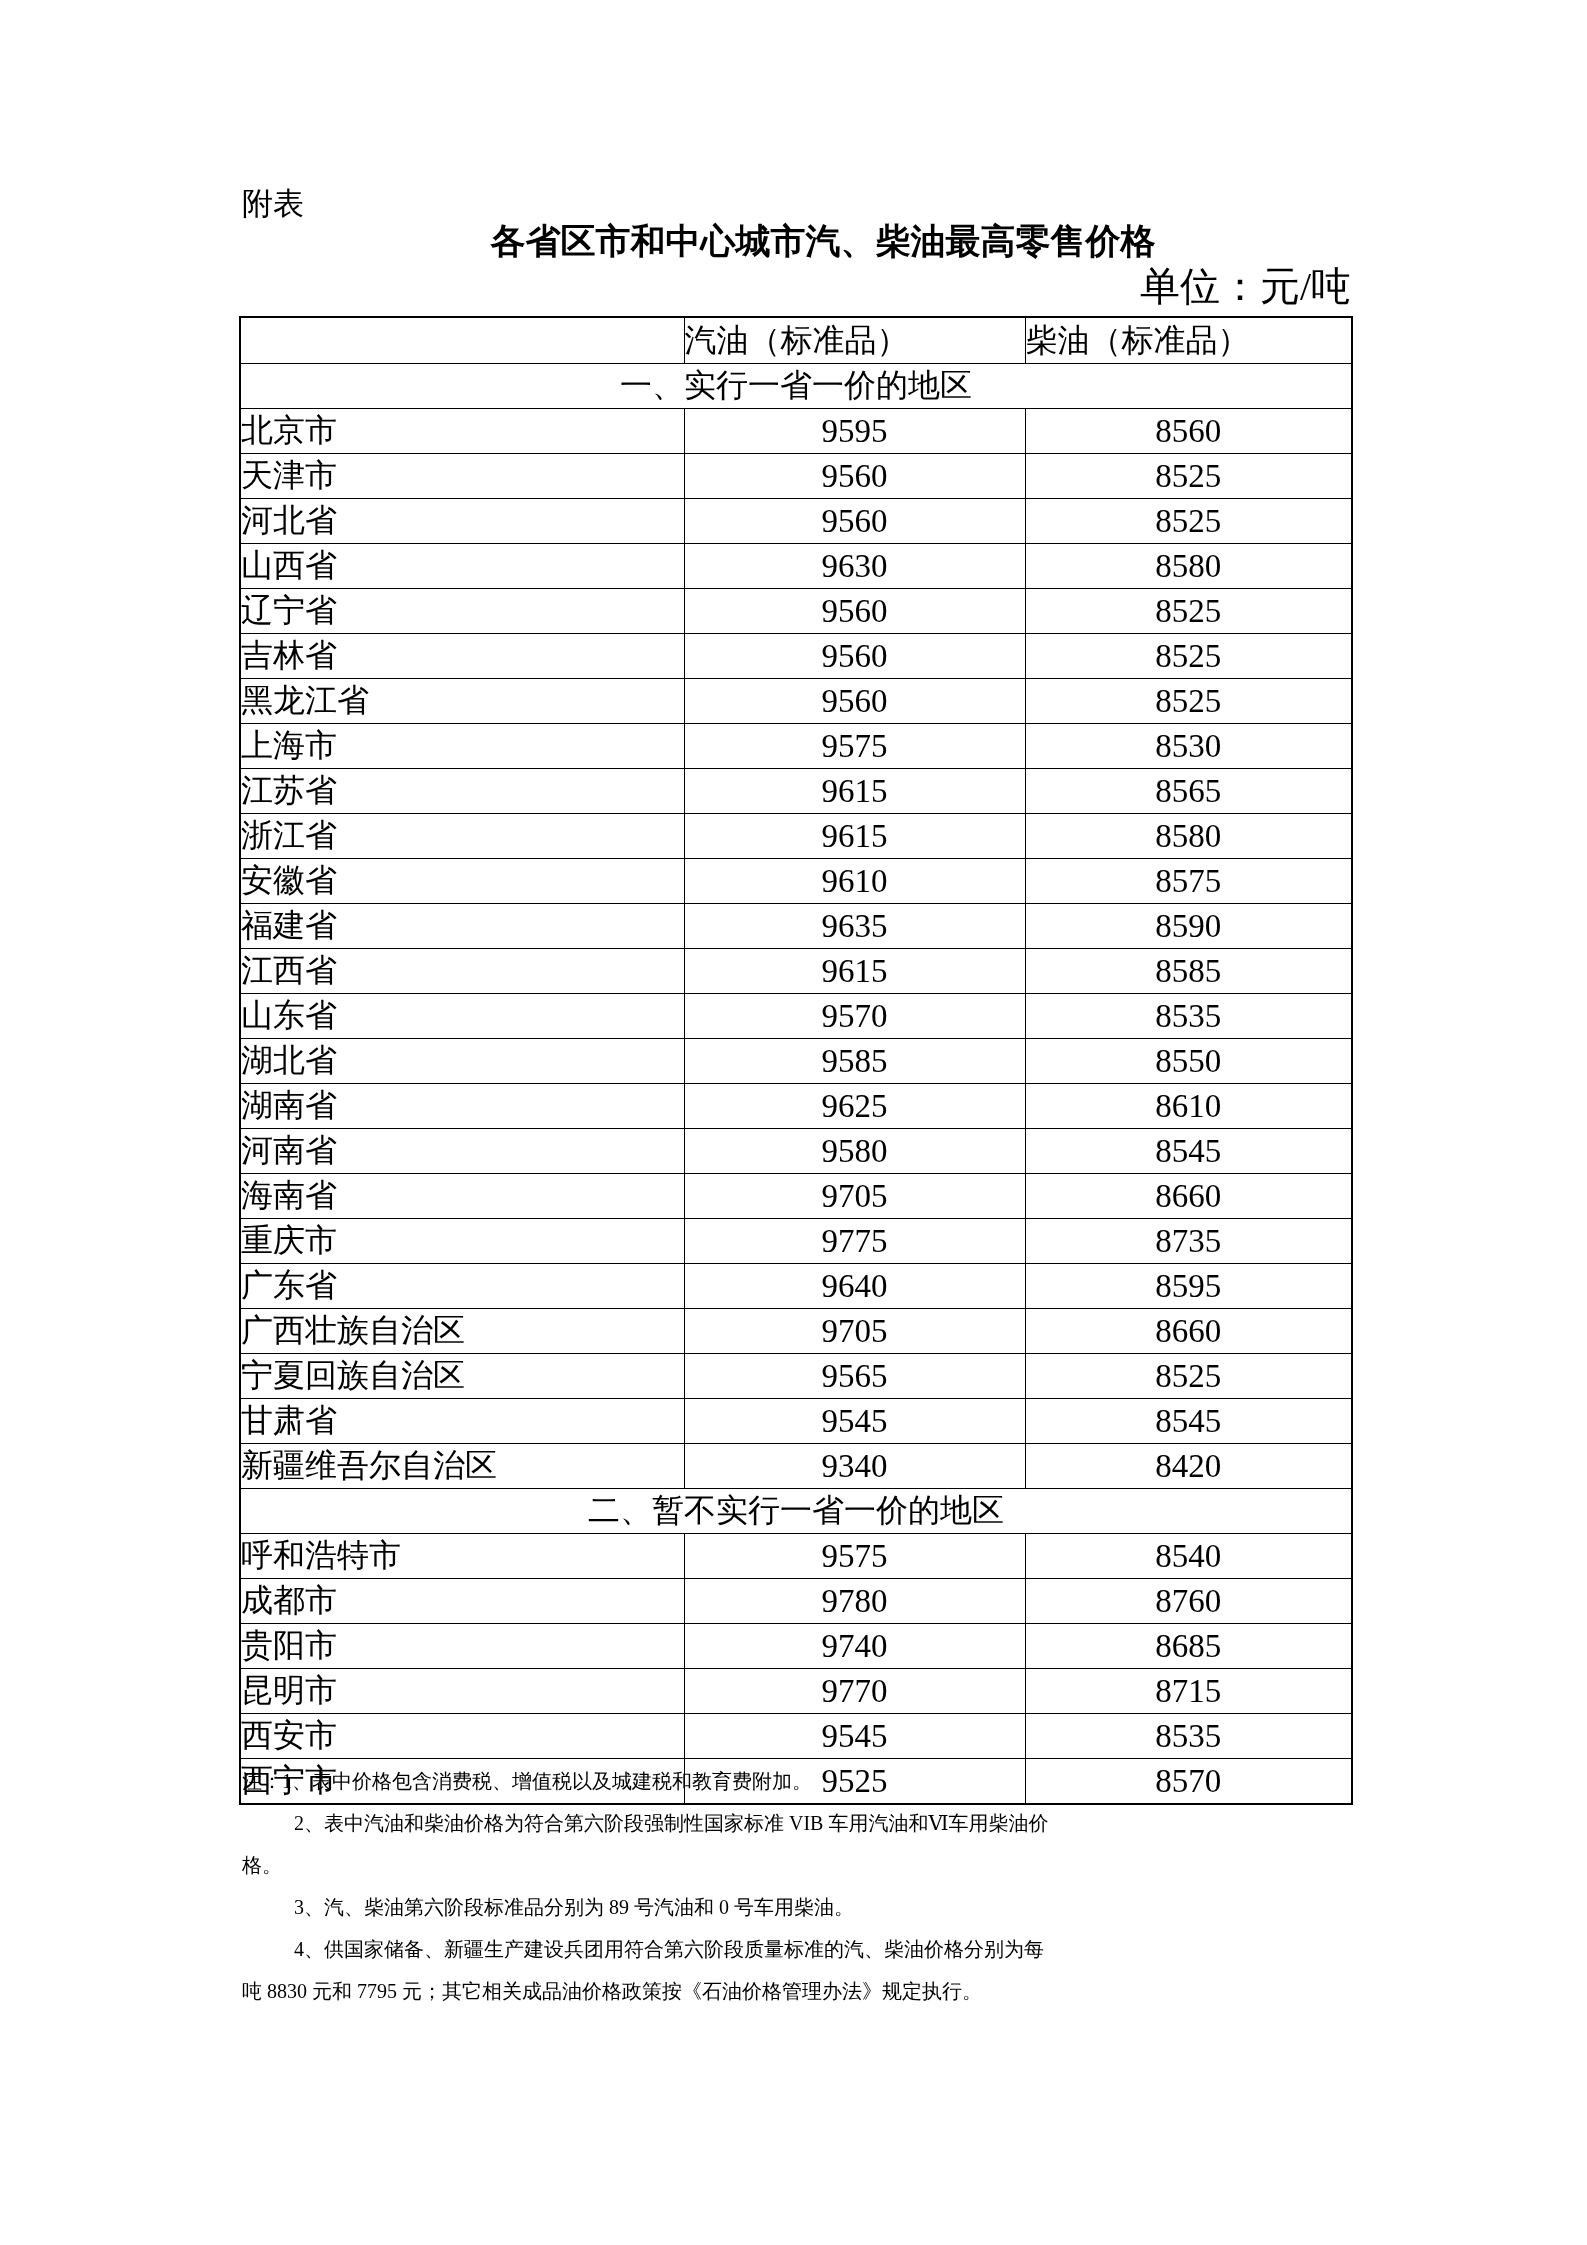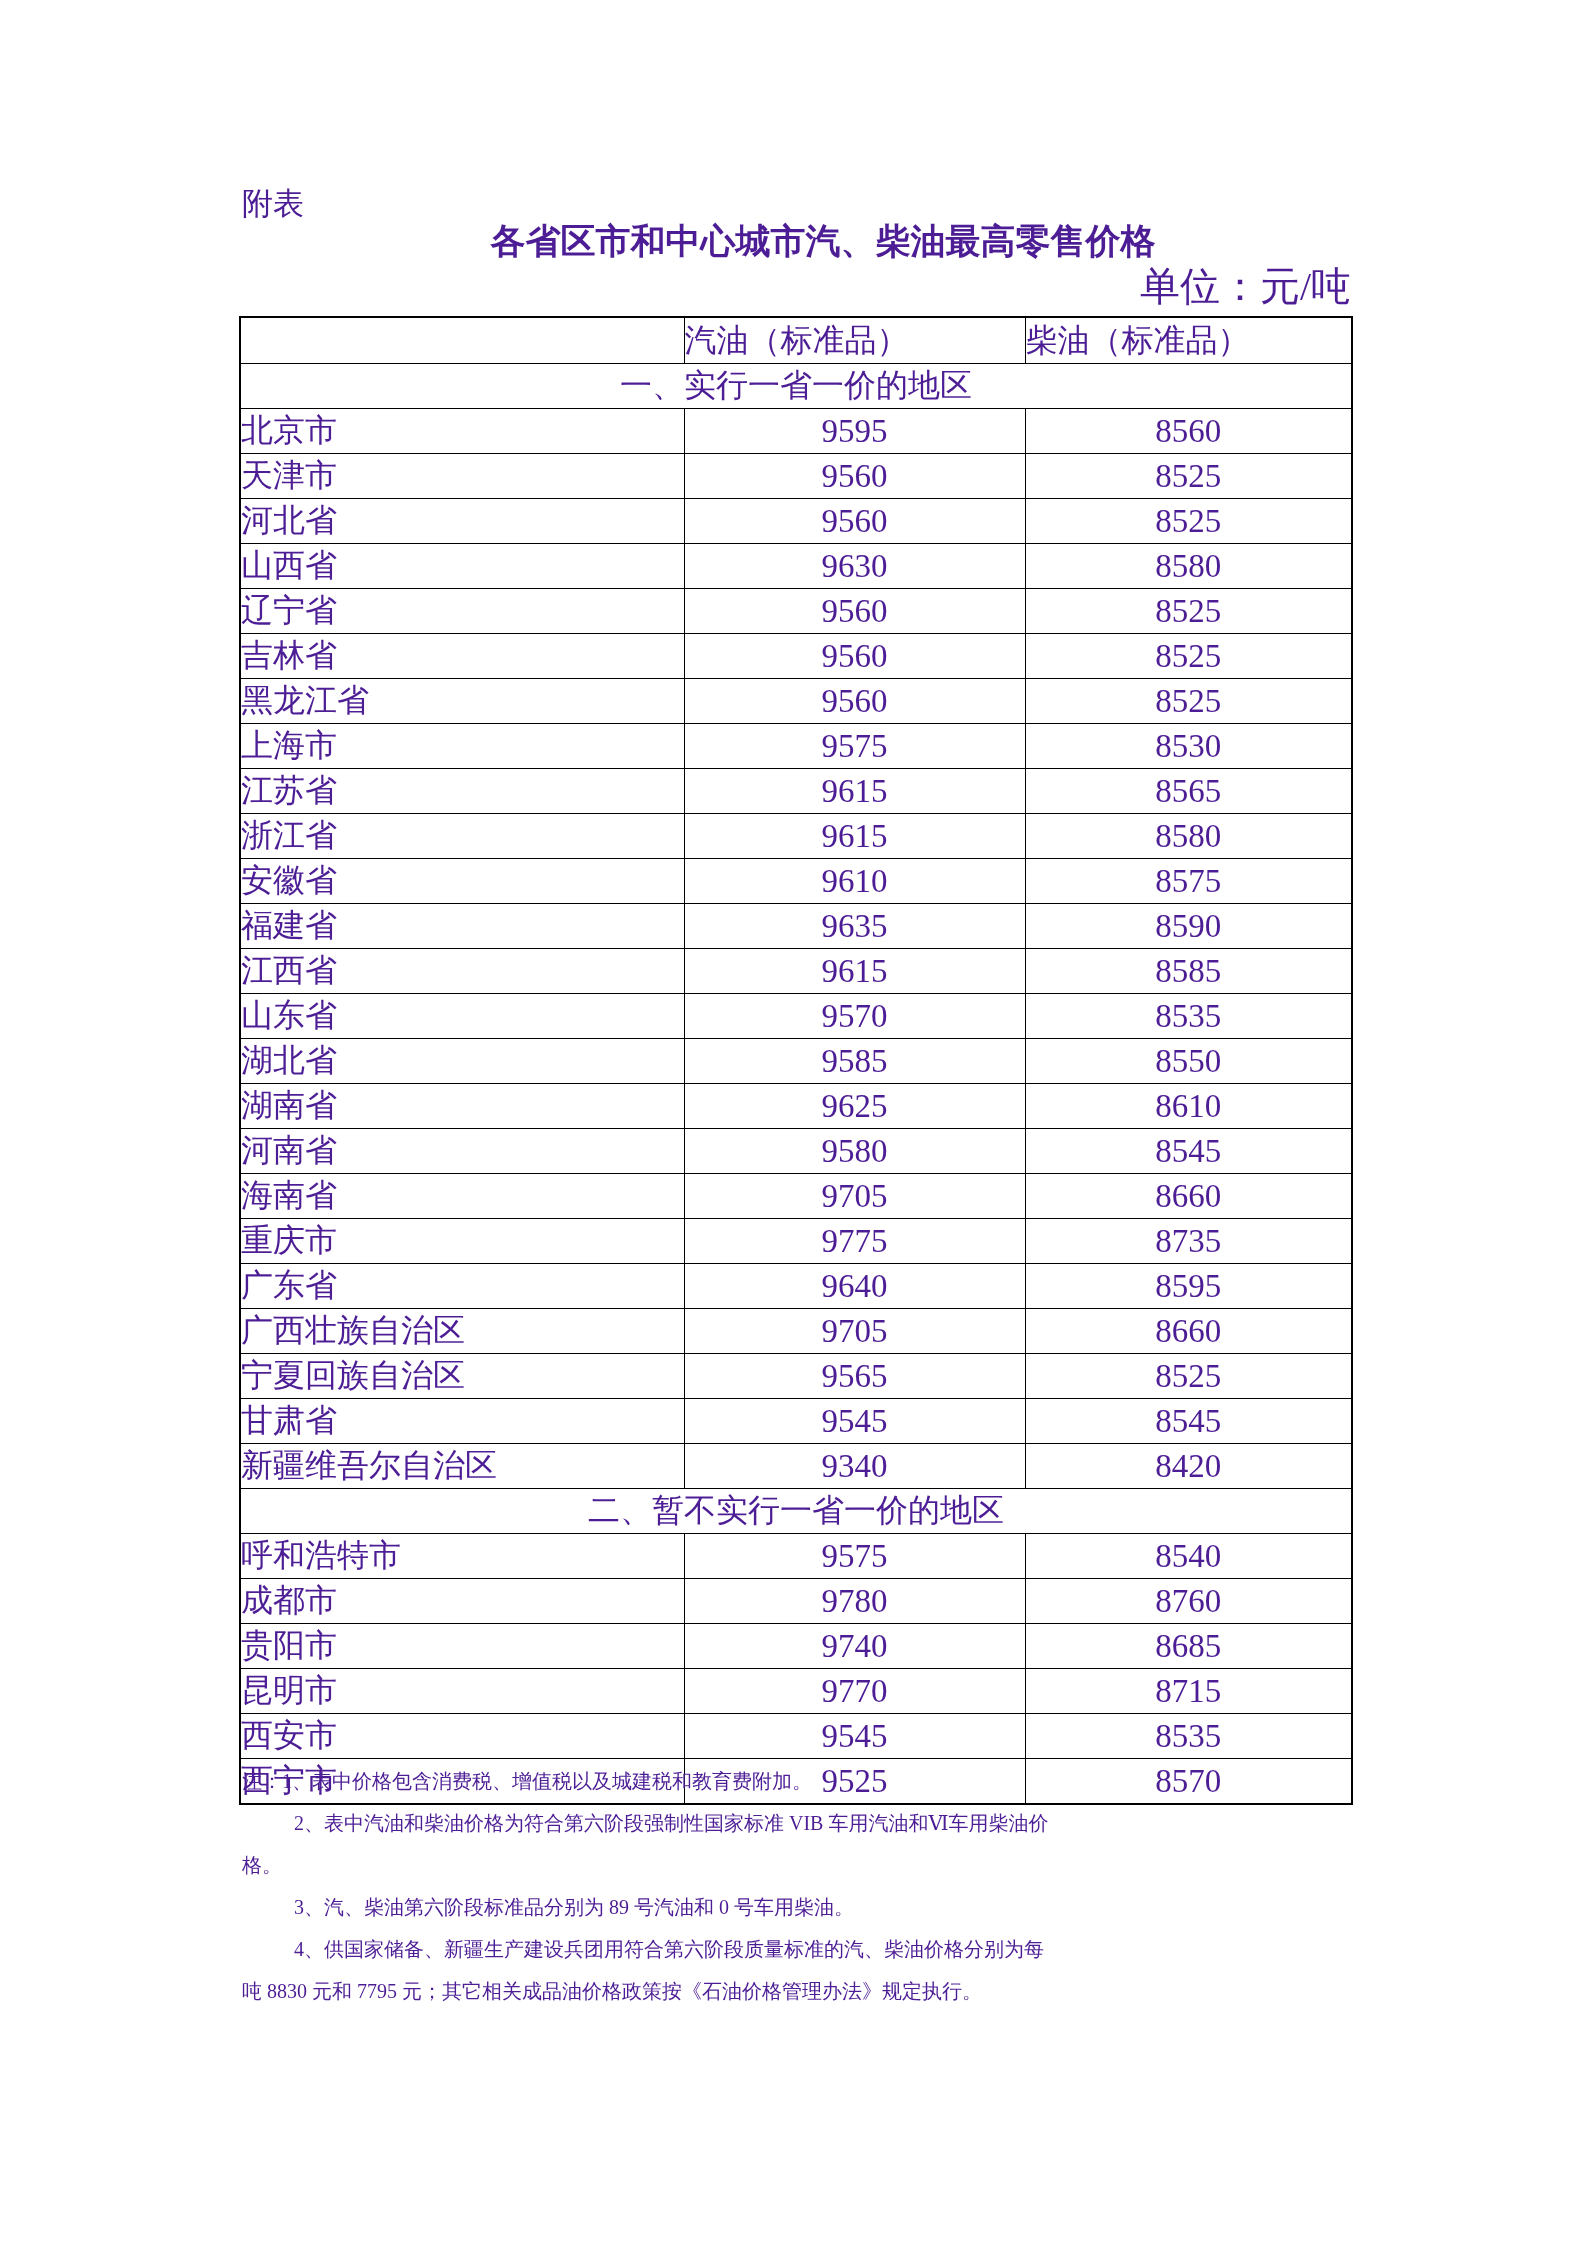--- a/index.html
+++ b/index.html
@@ -1,21 +1,21 @@
 <!DOCTYPE html>
 <html><head>
 <meta charset="utf-8">
 <style>
   html, body { margin: 0; padding: 0; background: #ffffff; }
   .page {
     position: relative;
     width: 1587px;
     height: 2245px;
     background: #ffffff;
-    color: #4c1d95;
+    color: #000000;
     font-family: "Liberation Serif", "DejaVu Serif", serif;
     overflow: hidden;
   }
   .doc-label {
     position: absolute;
     left: 242px;
     top: 188px;
     font-size: 31px;
     line-height: 32px;
     white-space: nowrap;

